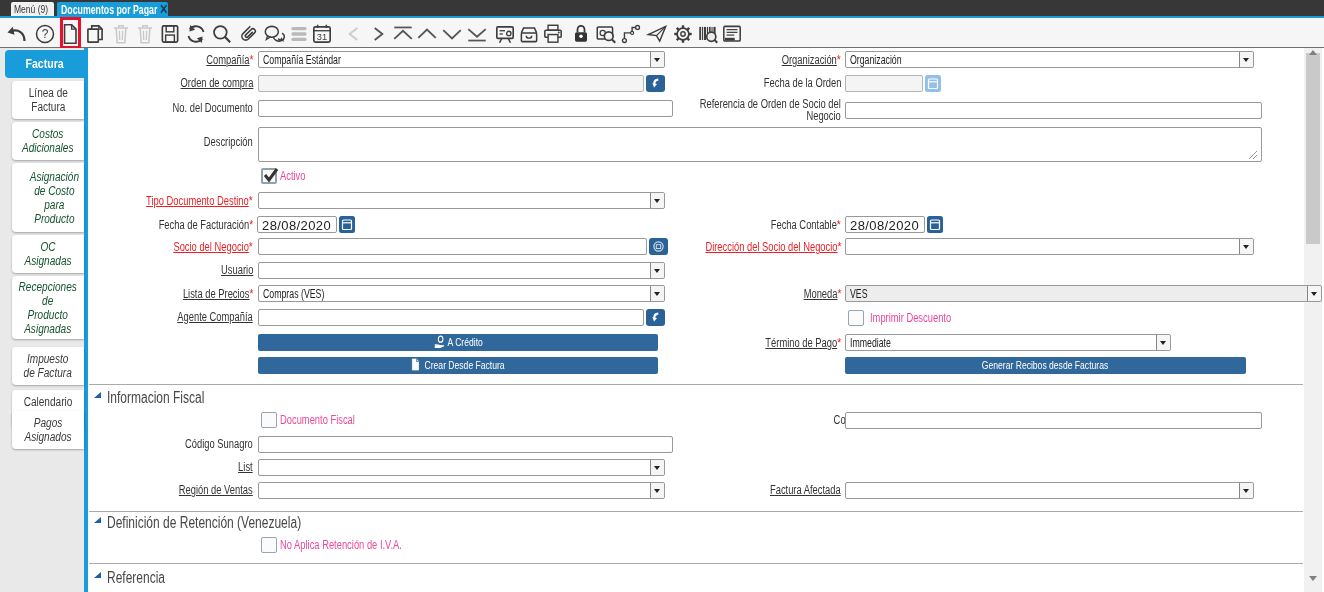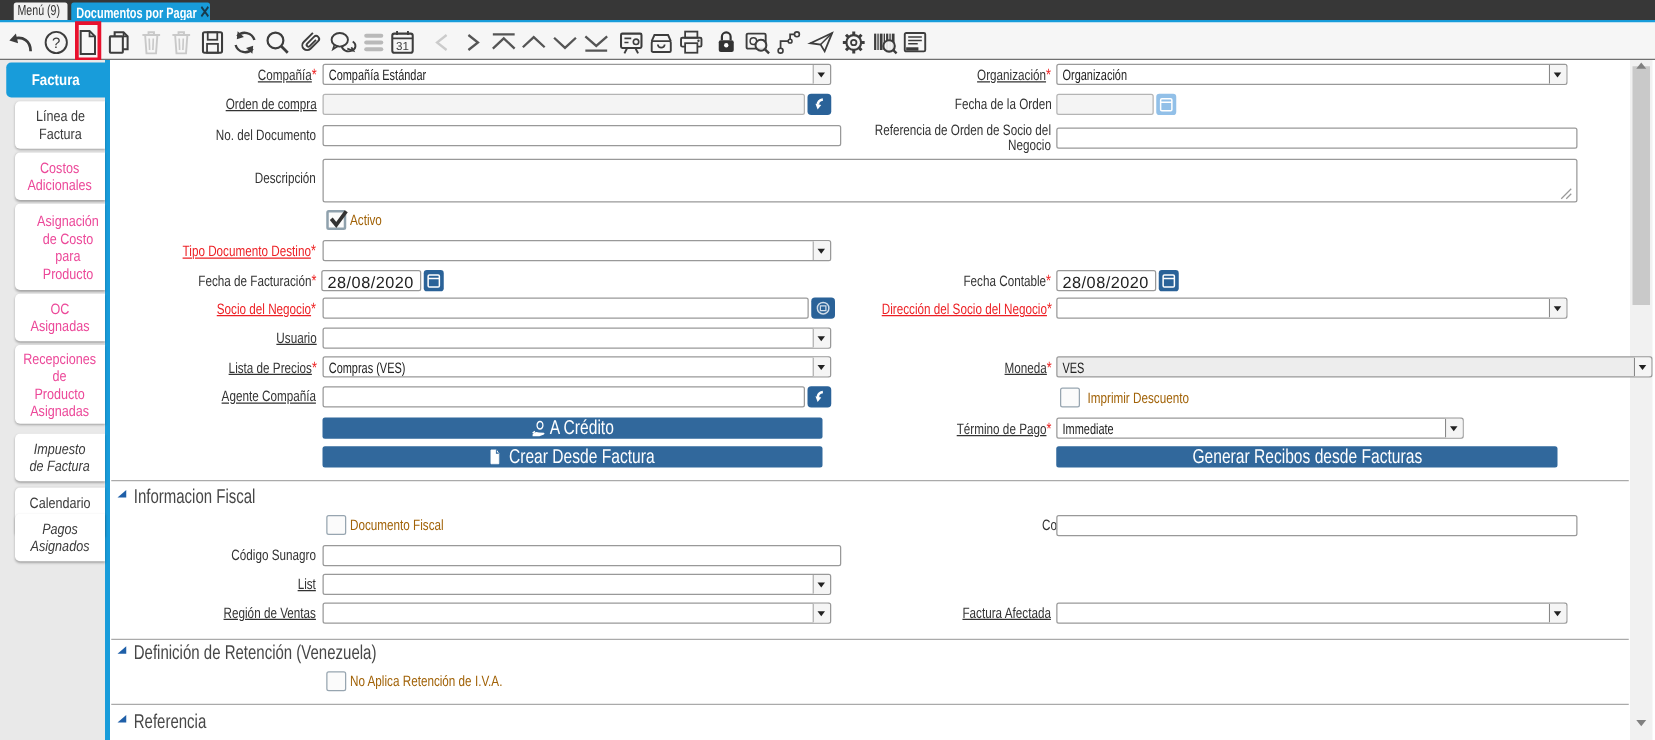--- a/index.html
+++ b/index.html
@@ -9,31 +9,31 @@
 .u{text-decoration:underline;}
 .red{color:#ed1f24;}
 .ast{color:#ee2222;text-decoration:none;display:inline-block;font-size:13px;}
 .inp{position:absolute;background:#fff;border:1px solid #999;height:17px;box-sizing:border-box;border-radius:2px;}
 .inp.dis{background:#f4f4f4;border-color:#b4b4b4;}
 .val{position:absolute;left:4px;top:1px;font-size:12px;color:#222;transform:scaleX(0.73);transform-origin:0 50%;white-space:nowrap;line-height:14px;}
 .car{position:absolute;right:0;top:0;bottom:0;width:13px;background:#f5f5f5;border-left:1px solid #888;border-radius:0 2px 2px 0;}
 .car:after{content:"";position:absolute;left:3px;top:6px;border:3.5px solid transparent;border-top:4px solid #222;}
 .mbtn{position:absolute;width:19px;height:17px;background:#2a6298;border-radius:3px;box-sizing:border-box;}
 .dbtn{position:absolute;width:16px;height:17px;background:#2a6298;border-radius:2.5px;box-sizing:border-box;}
-.btn{position:absolute;height:17px;background:#31689c;border-radius:2px;color:#fff;font-size:16px;text-align:center;box-sizing:border-box;}
+.btn{position:absolute;height:17px;background:#31689c;border-radius:2px;color:#fff;font-size:11px;text-align:center;box-sizing:border-box;}
 .btn .s{display:inline-block;transform:scaleX(0.78);transform-origin:50% 50%;white-space:nowrap;line-height:17px;}
 .cb{position:absolute;width:14px;height:14px;background:#fbfbfb;border:1px solid #97a5b0;border-radius:2px;box-sizing:border-box;}
-.cblbl{position:absolute;font-size:12px;color:#a16207;height:15px;}
+.cblbl{position:absolute;font-size:12px;color:#ec4899;height:15px;}
 .cblbl .s{display:inline-block;transform:scaleX(0.78);transform-origin:0 50%;white-space:nowrap;line-height:15px;}
 .sep{position:absolute;left:89px;width:1214px;height:1px;background:#aaa;}
 .shead{position:absolute;font-size:16px;font-weight:normal;color:#474747;}
 .shead .s{display:inline-block;transform:scaleX(0.75);transform-origin:0 50%;white-space:nowrap;}
 .tri{position:absolute;width:0;height:0;border-left:7px solid transparent;border-bottom:6px solid #1e5fa8;}
 .ltab{position:absolute;left:12px;width:72px;background:#fff;border-radius:4px 0 0 4px;box-shadow:0 1px 2px rgba(0,0,0,0.3);font-size:12px;color:#3a3a3a;text-align:center;box-sizing:border-box;display:flex;align-items:center;justify-content:center;line-height:14px;}
-.ltab.off{color:#ec4899;}
+.ltab.off{color:#14532d;font-style:italic;}
 .ltab>span{display:block;transform:scaleX(0.84);transform-origin:50% 50%;}
 .ltab.it{font-style:italic;}
 .ico{position:absolute;top:22px;width:24px;height:24px;}
 </style></head>
 <body>
 
 <div class="ab" style="left:0;top:0;width:1324px;height:16px;background:#373737;"></div>
 <div class="ab" style="left:11px;top:2px;width:43px;height:14px;background:#f1f1f1;border-radius:2px 2px 0 0;font-size:11.5px;color:#333;">
     <span style="position:absolute;left:3px;top:0;display:inline-block;transform:scaleX(0.74);transform-origin:0 50%;white-space:nowrap;line-height:14px;">Menú (9)</span>
   </div>

